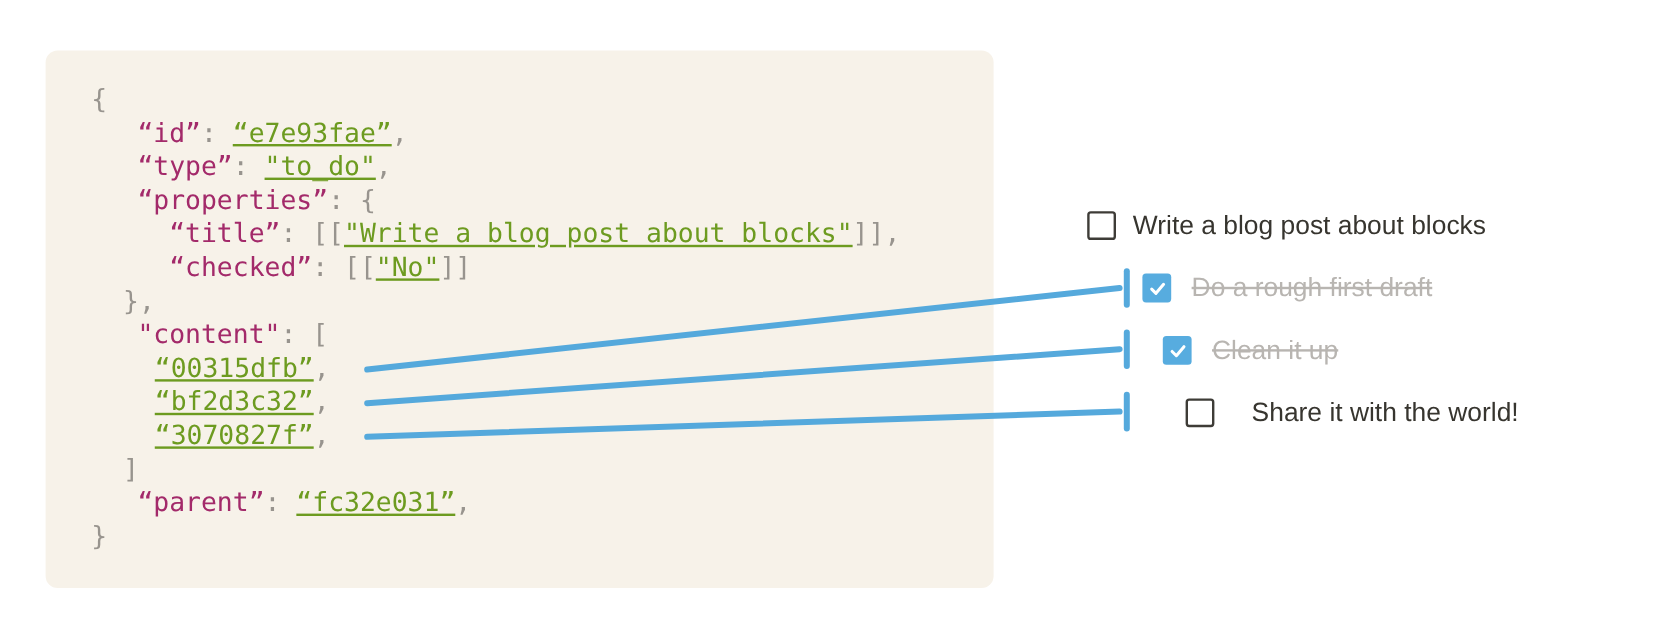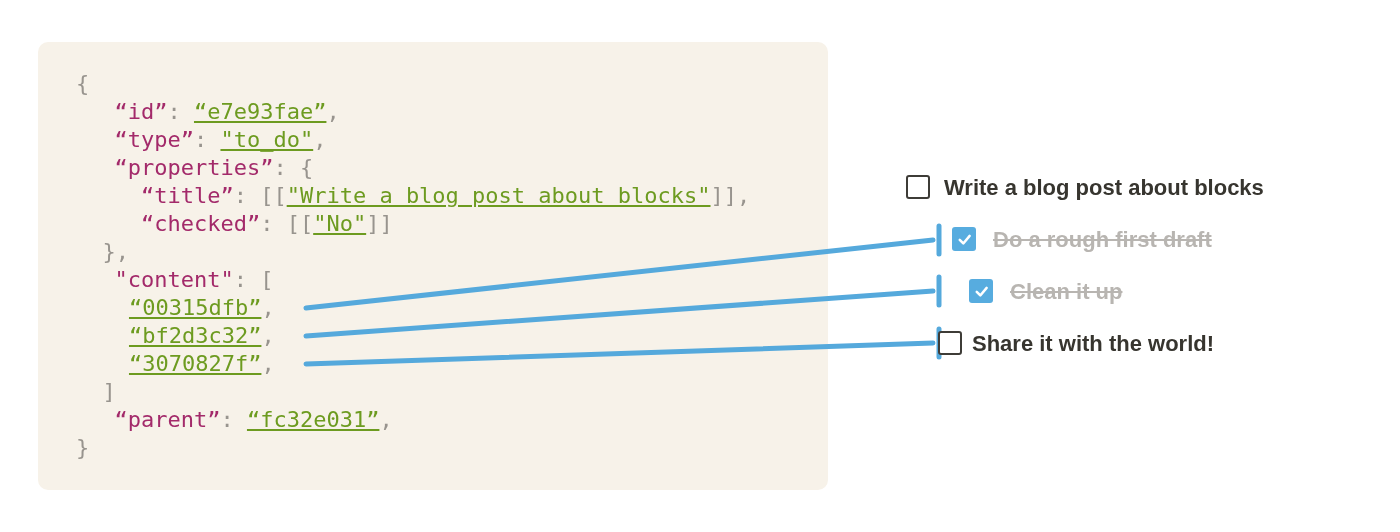--- a/index.html
+++ b/index.html
@@ -40,23 +40,22 @@
   }
   .connectors line {
     stroke: var(--connector-blue, #55a9dc);
     stroke-width: 5;
     stroke-linecap: round;
   }
 
   .todo-row {
     position: absolute;
     display: flex;
-    align-items: flex-start;
+    align-items: flex-end;
     height: 25px;
-    font-weight: bold;
   }
   .checkbox {
     width: 24px; height: 24px;
     box-sizing: border-box;
     flex: 0 0 24px;
     display: flex;
     align-items: center;
     justify-content: center;
     cursor: pointer;
   }
@@ -122,21 +121,21 @@
     <span class="todo-label done">Do a rough first draft</span>
   </div>
       <div class="todo-row" style="top: 279px; left: 952px; gap: 17px; margin-left: 17px;">
     <span class="checkbox checked">
       <svg class="check" viewBox="0 0 24 24">
         <polyline points="6,12.5 10.5,17 18.5,7.5"></polyline>
       </svg>
     </span>
     <span class="todo-label done">Clean it up</span>
   </div>
-      <div class="todo-row" style="top: 331px; left: 902px; gap: 10px; padding-left: 36px;">
+      <div class="todo-row" style="top: 331px; left: 952px; gap: 31px; padding-left: 36px;">
     <span class="checkbox unchecked">
       
     </span>
     <span class="todo-label">Share it with the world!</span>
   </div>
     </div>
 
 </div>
 
 </body></html>

